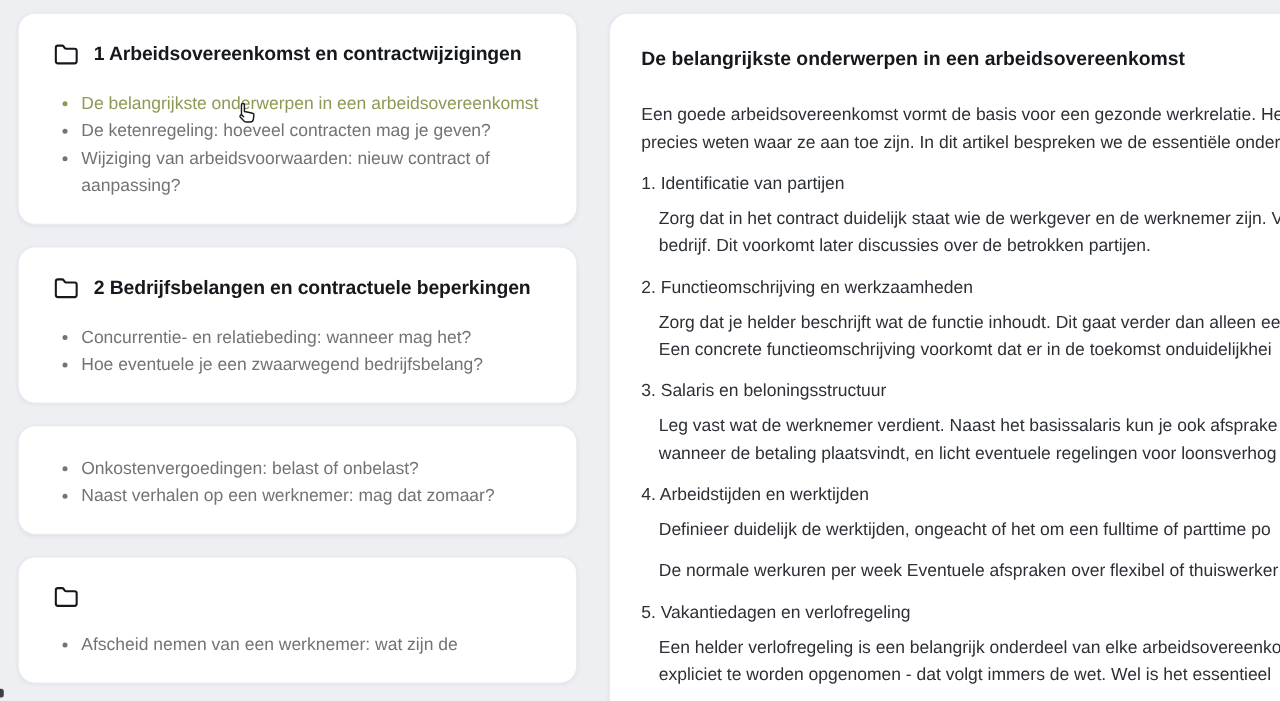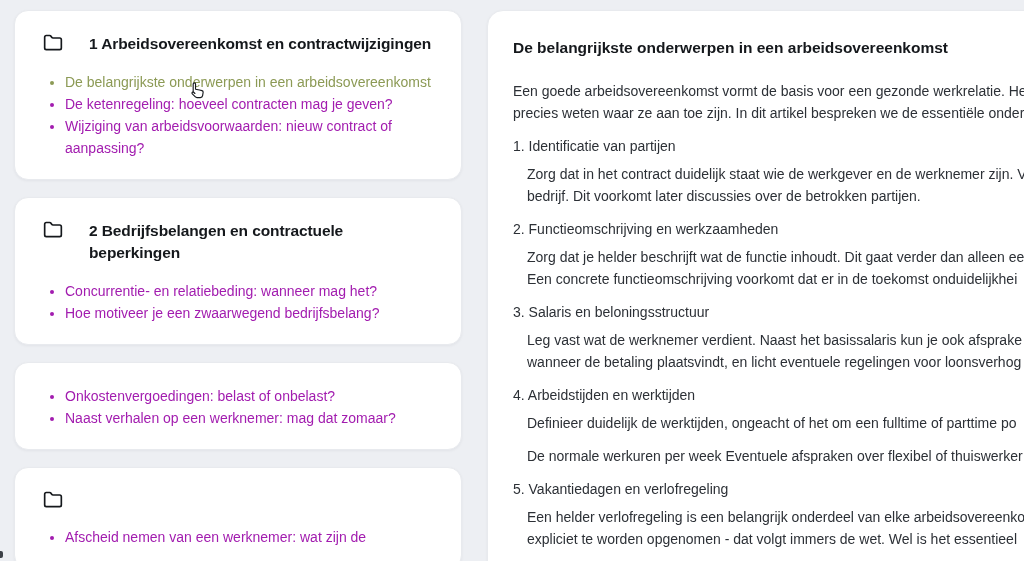--- a/index.html
+++ b/index.html
@@ -17,29 +17,29 @@
     position: absolute; left: 14px; top: 10px; width: 448px;
     display: flex; flex-direction: column; gap: 17px;
   }
   .card {
     background: #ffffff;
     border: 1px solid #e8eaee;
     border-radius: 14px;
     padding: 22px 28px 20px 28px;
     box-shadow: 0 1px 3px rgba(16,24,40,.05);
   }
-  .card-header { display: flex; gap: 26px; margin-bottom: 16px; }
+  .card-header { display: flex; align-items: center; gap: 12px; margin-bottom: 16px; }
   .card-header .icon { display: inline-flex; flex: 0 0 auto; }
   .card-title {
     margin: 0; font-size: 15.5px; font-weight: 700;
     letter-spacing: -0.1px; color: #15181c; line-height: 22px;
   }
   .card-list { margin: 0; padding: 0 0 0 22px; }
   .card-item {
-    font-size: 14px; line-height: 22px; color: #a21caf; cursor: pointer;
+    font-size: 14px; line-height: 22px; color: #737373; cursor: pointer;
   }
   .card-item.active { color: var(--accent, #8c9a55); }
 
   
   .article {
     position: absolute; left: 487px; top: 10px; right: -80px; bottom: -60px;
     background: #ffffff;
     border: 1px solid #e8eaee;
     border-radius: 16px;
     padding: 26px 0 0 25px;
@@ -88,21 +88,21 @@
     <div class="card-header">
       <span class="icon">
         <svg width="20" height="20" viewBox="0 0 24 24" fill="none" stroke="#15181c" stroke-width="2" stroke-linecap="round" stroke-linejoin="round">
           <path d="M20 20a2 2 0 0 0 2-2V8a2 2 0 0 0-2-2h-7.9a2 2 0 0 1-1.69-.9L9.6 3.9A2 2 0 0 0 7.93 3H4a2 2 0 0 0-2 2v13a2 2 0 0 0 2 2Z"></path>
         </svg>
       </span>
       <h2 class="card-title">2 Bedrijfsbelangen en contractuele beperkingen</h2>
     </div>
     <ul class="card-list">
         <li class="card-item">Concurrentie- en relatiebeding: wanneer mag het?</li>
-        <li class="card-item">Hoe motiveer je een zwaarwegend bedrijfsbelang?</li>
+        <li class="card-item">Hoe eventuele je een zwaarwegend bedrijfsbelang?</li>
       </ul>
   </section>
 
   <section class="card">
     <ul class="card-list">
         <li class="card-item">Onkostenvergoedingen: belast of onbelast?</li>
         <li class="card-item">Naast verhalen op een werknemer: mag dat zomaar?</li>
       </ul>
   </section>
 

